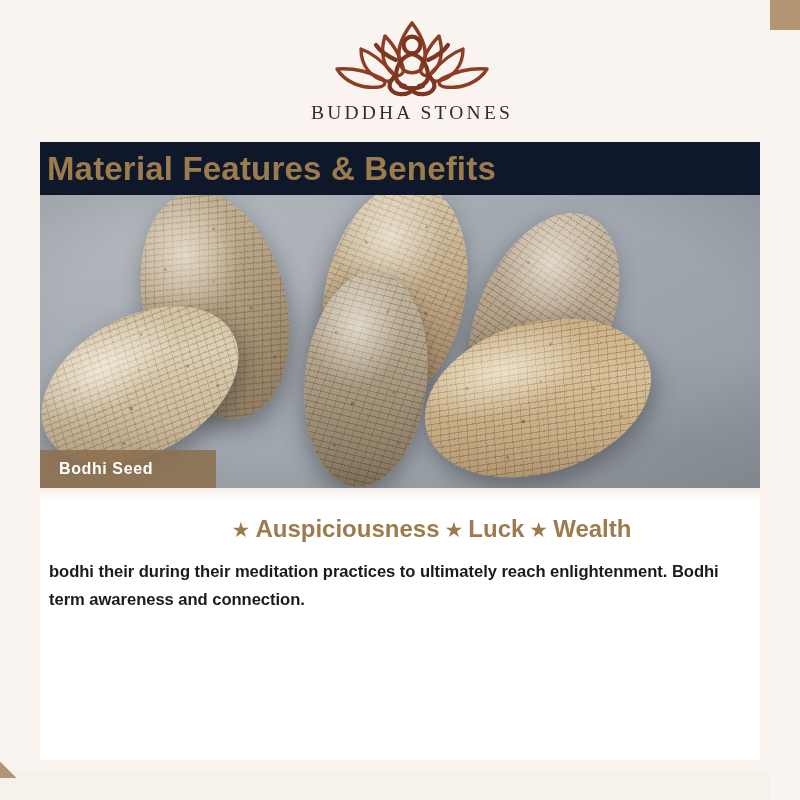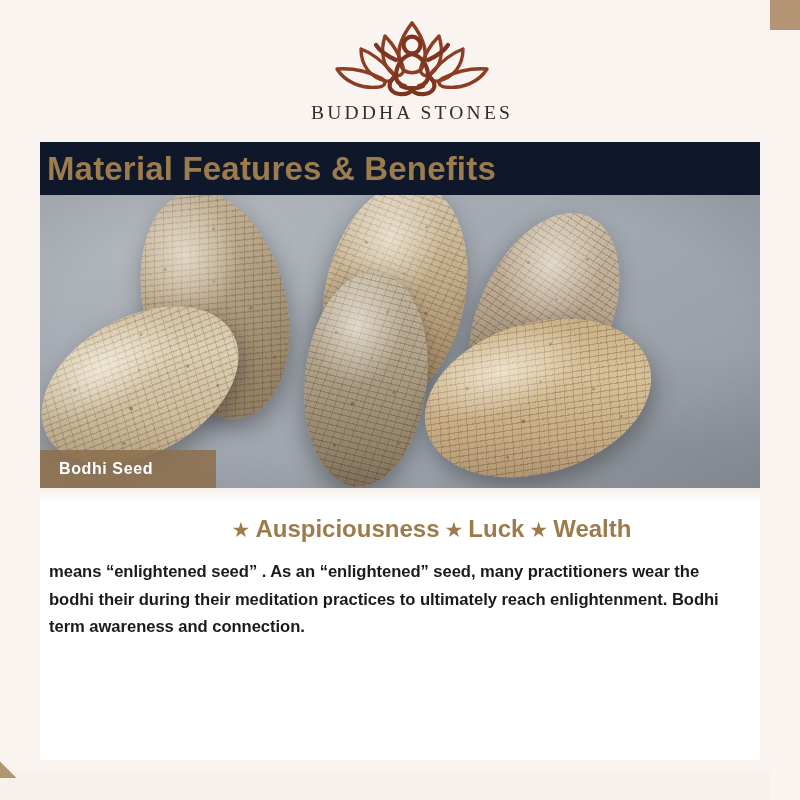--- a/index.html
+++ b/index.html
@@ -382,19 +382,18 @@
   </div>
 
   <div class="content">
     <div class="content-topfade"></div>
 
     <div class="benefits">
       <span class="b-star">★</span><span class="b-word">Auspiciousness</span><span class="b-star">★</span><span class="b-word">Luck</span><span class="b-star">★</span><span class="b-word">Wealth</span>
     </div>
 
     <div class="body-copy">
-      <div>means “enlightened seed” . As an “enlightened” seed, many practitioners wear the</div>
       <div>bodhi their during their meditation practices to ultimately reach enlightenment. Bodhi</div>
       <div>term awareness and connection.</div>
     </div>
   </div>
 
 </div>
 
 </body></html>

